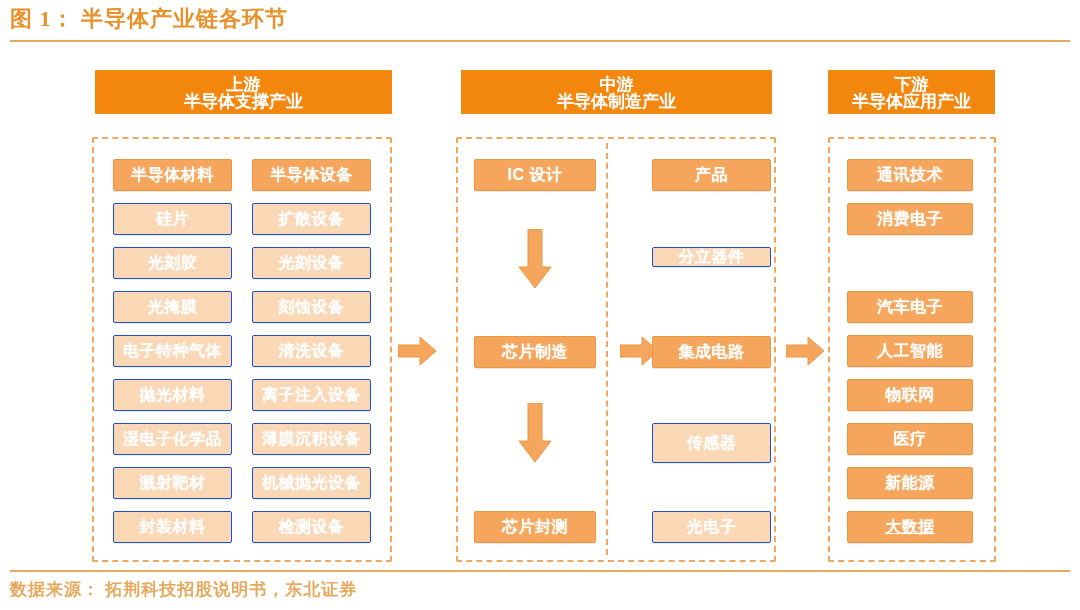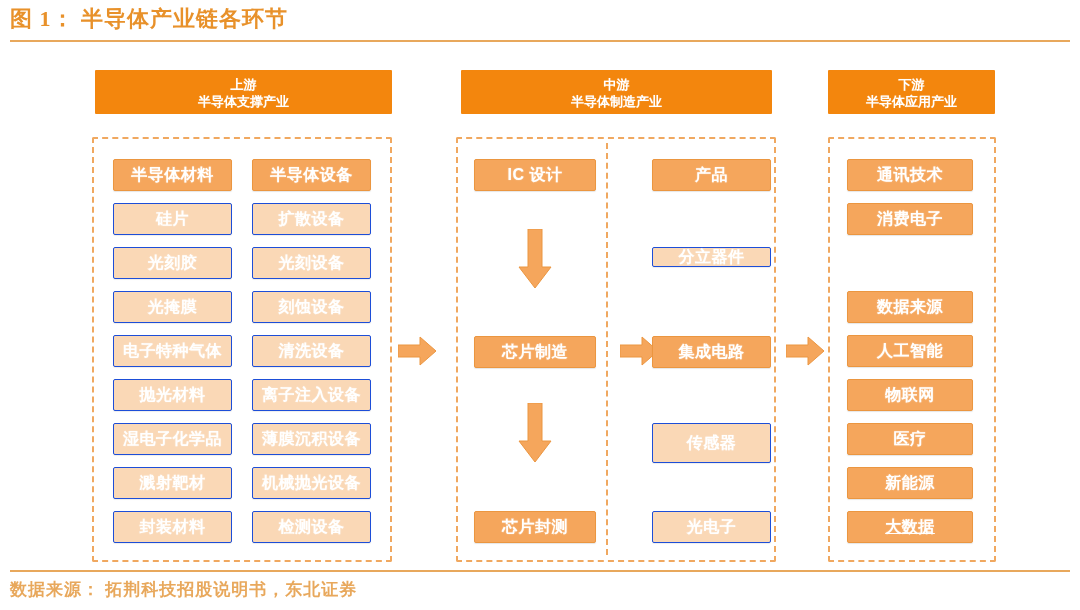--- a/index.html
+++ b/index.html
@@ -55,21 +55,21 @@
     letter-spacing: 1px;
     white-space: nowrap;
   }
 
   
   .stage-header {
     position: absolute;
     background: #f3860d;
     color: #ffffff;
     font-weight: bold;
-    font-size: 13px;
+    font-size: 17px;
     line-height: 17px;
     text-align: center;
     padding-top: 6px;
     border-radius: 1px;
     font-family: "Liberation Sans", sans-serif;
     text-shadow: 0 0 1px rgba(255,255,255,0.35);
   }
   .stage-header .l1 { display: block; }
   .stage-header .l2 { display: block; }
 
@@ -261,21 +261,21 @@
     <polygon points="0,9 22,9 22,1 38,15 22,29 22,21 0,21" fill="#f5a65c" stroke="#eb9640" stroke-width="1"></polygon>
   </svg>
 
   <div class="item dark" style="left:847px; top:159px; width:126px; height:32px;">
       <span>通讯技术</span>
     </div>
   <div class="item dark" style="left:847px; top:203px; width:126px; height:32px;">
       <span>消费电子</span>
     </div>
   <div class="item dark" style="left:847px; top:291px; width:126px; height:32px;">
-      <span>数据来源</span>
+      <span>汽车电子</span>
     </div>
   <div class="item dark" style="left:847px; top:335px; width:126px; height:32px;">
       <span>人工智能</span>
     </div>
   <div class="item dark" style="left:847px; top:379px; width:126px; height:32px;">
       <span>物联网</span>
     </div>
   <div class="item dark" style="left:847px; top:423px; width:126px; height:32px;">
       <span>医疗</span>
     </div>

